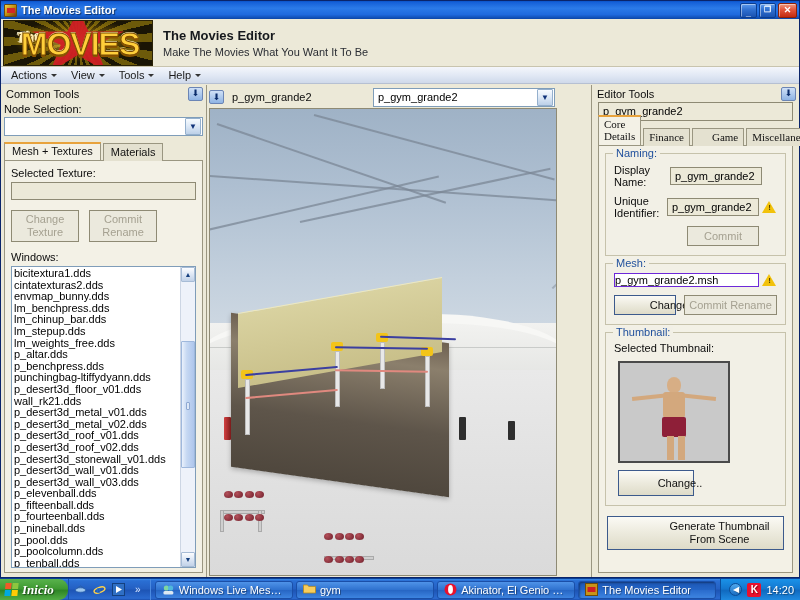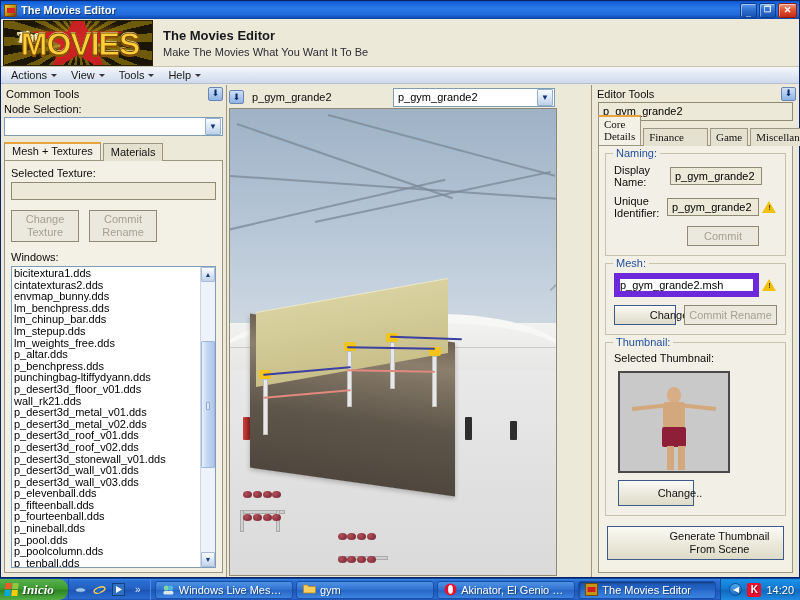--- a/index.html
+++ b/index.html
@@ -116,21 +116,21 @@
     border-right: 3px solid transparent; border-top: 3px solid #333;
   }
 
   
   #body-area {
     position: absolute; left: 0; top: 84px; right: 0; bottom: 0;
     display: flex; background: #ece9d8;
   }
 
   
-  #left-panel { width: 226px; flex: none; display: flex; flex-direction: column;
+  #left-panel { width: 206px; flex: none; display: flex; flex-direction: column;
                 background: #ece9d8; border-right: 1px solid #9a9681; }
   .panel-header {
     height: 17px; display: flex; align-items: center; justify-content: space-between;
     padding: 0 3px 0 5px; font-size: 11px; color: #0b0b0b;
     background: #ece9d8;
   }
   .pin-icon {
     width: 15px; height: 14px; border: 1px solid #6b85b5; border-radius: 2px;
     background: linear-gradient(to bottom,#cfe0f6,#8fb4e4);
     display: flex; align-items: center; justify-content: center;
@@ -640,24 +640,24 @@
       </div>
 
       <div class="textbox" style="margin:0 6px;height:19px;">
         <div class="tv">p_gym_grande2</div>
       </div>
 
       <div class="tabstrip" style="margin-left:6px;font-family:Liberation Serif, serif;">
         <div class="tab active" style="padding-left:5px;padding-right:5px;">
           <span>Core Details</span>
         </div>
-        <div class="tab" style="padding-left:5px;padding-right:23px;">
+        <div class="tab" style="padding-left:5px;padding-right:5px;">
           <span>Finance</span>
         </div>
-        <div class="tab" style="padding-left:5px;padding-right:5px;">
+        <div class="tab" style="padding-left:19px;padding-right:5px;">
           <span>Game</span>
         </div>
         <div class="tab" style="padding-left:5px;padding-right:5px;">
           <span>Miscellaneous</span>
         </div>
       </div>
 
       <div class="tabpanel" style="margin:0 6px 4px 6px;padding:0;">
 
         <div class="group">
@@ -675,21 +675,21 @@
           <div style="display:flex;justify-content:flex-end;padding-right:18px;">
             <div class="btn disabled" style="width:72px;height:20px;">
               <span>Commit</span>
             </div>
           </div>
         </div>
 
         <div class="group" style="padding-top:9px;">
           <span class="legend">Mesh:</span>
           <div style="display:flex;align-items:center;">
-            <span class="tb" style="flex:1;width:auto;background:#fff;border:6px solid #6d28d9;">p_gym_grande2.msh</span>
+            <span class="tb" style="flex:1;width:auto;background:#fff;border:1px solid #6d28d9;">p_gym_grande2.msh</span>
             <span class="warn-tri"></span>
           </div>
           <div style="display:flex;gap:8px;margin-top:8px;">
             <div class="btn primary" style="width:62px;height:20px;">
               <span>Change</span>
             </div>
             <div class="btn disabled" style="flex:1;height:20px;">
               <span>Commit Rename</span>
             </div>
           </div>

